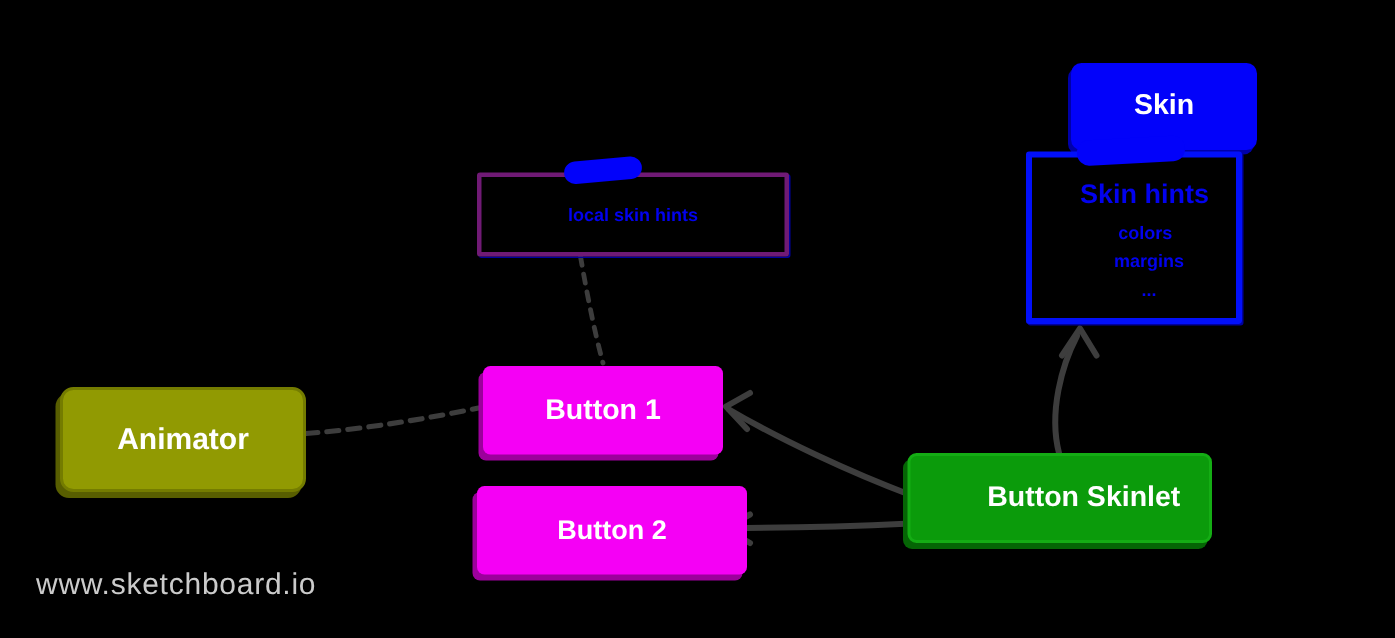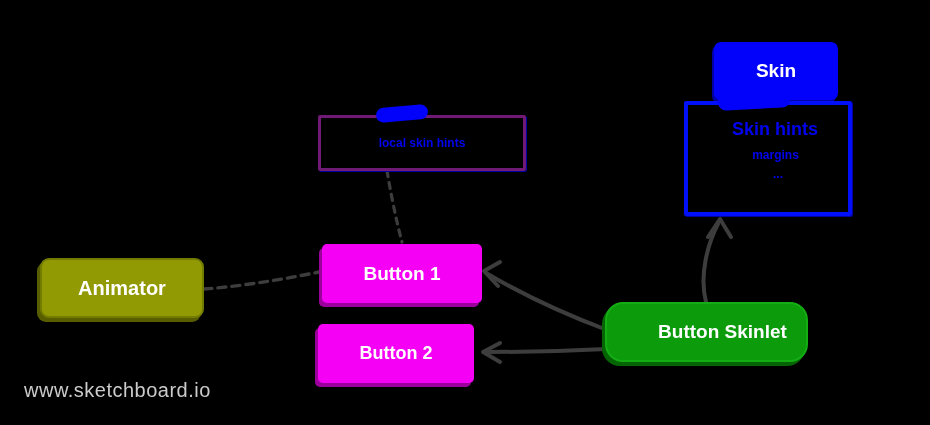--- a/index.html
+++ b/index.html
@@ -25,62 +25,62 @@
 
   
   .node-skin {
     left: 714px; top: 42px; width: 124px; height: 58px;
     background: #0202fa;
     border-radius: 7px;
     box-shadow: -2px 3px 0 #0000a8;
     font-size: 19px;
   }
   .node-animator {
-    left: 40px; top: 258px; width: 164px; height: 60px;
+    left: 40px; top: 258px; width: 164px; height: 70px;
     background: #919a02;
     border: 2px solid #747c00;
     border-radius: 9px;
     box-shadow: -3px 4px 0 #585e00;
     font-size: 20px;
   }
   .node-button1 {
     left: 322px; top: 244px; width: 160px; height: 59px;
     background: #f500f5;
     border-radius: 5px;
     box-shadow: -3px 4px 0 #9c009c;
     font-size: 19px;
   }
   .node-button2 {
-    left: 318px; top: 324px; width: 156px; height: 59px;
+    left: 318px; top: 324px; width: 180px; height: 59px;
     background: #f500f5;
     border-radius: 5px;
     box-shadow: -3px 4px 0 #9c009c;
     font-size: 18px;
   }
   .node-skinlet {
     left: 605px; top: 302px; width: 203px; height: 60px;
     background: #0b9b0b;
     border: 2px solid #14ad14;
-    border-radius: 18px;
+    border-radius: 6px;
     box-shadow: -3px 4px 0 #056505;
     font-size: 19px;
     padding-left: 32px;
   }
 
   
   .node-local-hints {
     left: 318px; top: 115px; width: 208px; height: 56px;
     border: 3px solid #701a75;
     border-radius: 2px;
     color: #0202ee;
     font-size: 12px;
     box-shadow: 1px 1px 0 #0000a0;
   }
   .node-skin-hints {
-    left: 684px; top: 101px; width: 168px; height: 115px;
+    left: 684px; top: 101px; width: 144px; height: 115px;
     border: 4px solid #0210fa;
     border-radius: 2px;
     color: #0202ee;
     display: block;
     box-shadow: 1px 1px 0 #0000a0;
   }
   .skin-hints-title {
     margin: 14px 0 0 14px;
     font-size: 18px;
     line-height: 20px;
@@ -131,20 +131,21 @@
   <path d="M 706 302 C 699 275, 708 243, 718 224" stroke-width="4"></path>
   <polyline points="708,237 720,219 731,237" stroke-width="4"></polyline>
 </svg>
 
 <div class="node node-skin">
   <span>Skin</span>
 </div>
 
 <div class="node node-skin-hints">
   <div class="skin-hints-title">Skin hints</div>
+  <div class="skin-hints-item">colors</div>
   <div class="skin-hints-item">margins</div>
   <div class="skin-hints-item">...</div>
 </div>
 <div class="scribble scribble-skin"></div>
 
 <div class="node node-local-hints">
   <span>local skin hints</span>
 </div>
 <div class="scribble scribble-local"></div>
 

